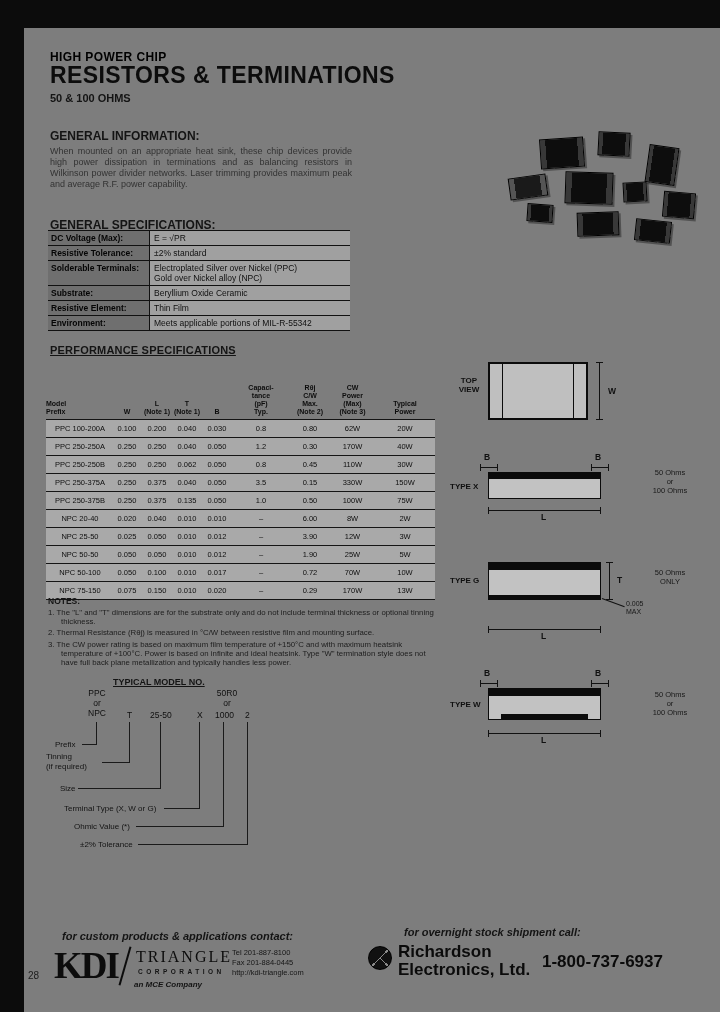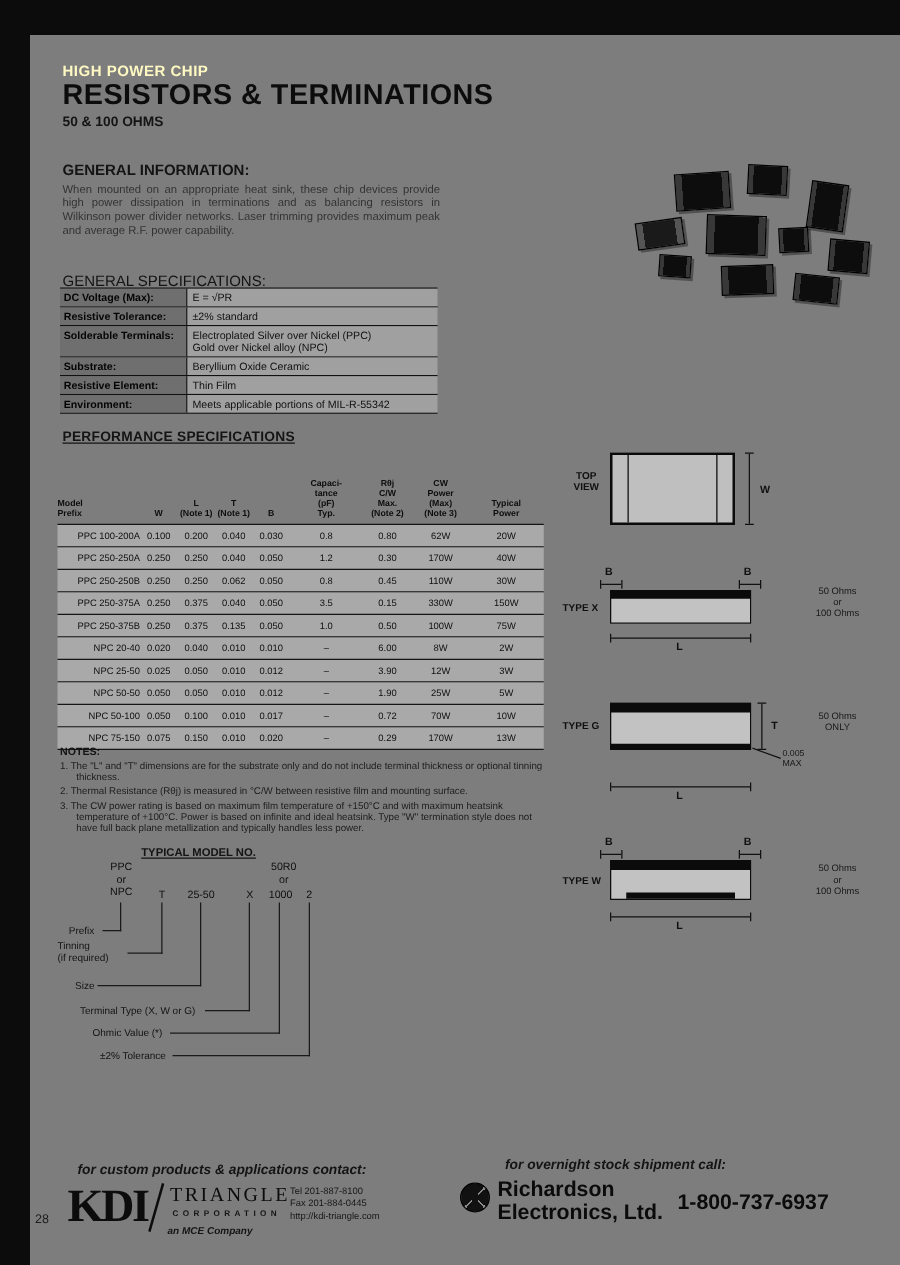--- a/index.html
+++ b/index.html
@@ -6,21 +6,21 @@
   html,body{background:#5a5a5a}
   body{font-family:"Liberation Sans",sans-serif}
   .page{position:relative;width:720px;height:1012px;background:#7d7d7d;overflow:hidden;color:#141414}
   .pre{white-space:pre-line}
 
   
   .top-bar{position:absolute;left:0;top:0;width:720px;height:28px;background:#0c0c0c}
   .left-bar{position:absolute;left:0;top:0;width:24px;height:1012px;background:#0c0c0c}
 
   
-  .kicker{position:absolute;left:50px;top:50px;font-size:12px;font-weight:700;letter-spacing:.4px;color:#fef9c3}
+  .kicker{position:absolute;left:50px;top:50px;font-size:12px;font-weight:700;letter-spacing:.4px;color:#000000}
   .title{position:absolute;left:50px;top:62px;font-size:23px;font-weight:800;letter-spacing:.4px;color:#0c0c0c}
   .series{position:absolute;left:458px;top:62px;font-size:23px;font-weight:800;letter-spacing:.2px;color:#0c0c0c}
   .subtitle{position:absolute;left:50px;top:92px;font-size:11px;font-weight:700}
 
   
   .gi-heading{position:absolute;left:50px;top:129px;font-size:12px;font-weight:700}
   .gi-body{position:absolute;left:50px;top:146px;width:302px;font-size:9px;line-height:11px;color:#333;text-align:justify}
 
   
   .chips{position:absolute;left:495px;top:116px;width:212px;height:152px}
@@ -30,38 +30,38 @@
   .ch3{left:152px;top:30px;width:30px;height:38px;transform:rotate(8deg)}
   .ch4{left:14px;top:60px;width:38px;height:22px;transform:rotate(-8deg);background:linear-gradient(90deg,#555 0 14%,#1a1a1a 14% 86%,#555 86%)}
   .ch5{left:70px;top:56px;width:48px;height:32px;transform:rotate(2deg)}
   .ch6{left:128px;top:66px;width:24px;height:20px;transform:rotate(-3deg)}
   .ch7{left:168px;top:76px;width:32px;height:26px;transform:rotate(5deg)}
   .ch8{left:32px;top:88px;width:26px;height:18px;transform:rotate(4deg)}
   .ch9{left:82px;top:96px;width:42px;height:24px;transform:rotate(-2deg)}
   .ch10{left:140px;top:104px;width:36px;height:22px;transform:rotate(6deg)}
 
   
-  .gs-heading{position:absolute;left:50px;top:218px;font-size:12px;font-weight:400}
+  .gs-heading{position:absolute;left:50px;top:218px;font-size:12px;font-weight:700}
   .gs-table{position:absolute;left:48px;top:230px;width:302px;border-top:1px solid #111;border-bottom:1px solid #111}
   .gs-row{display:flex;border-bottom:1px solid #111}
   .gs-row:last-child{border-bottom:none}
   .gs-label{width:102px;background:#6f6f6f;font-weight:700;font-size:8.5px;line-height:10px;padding:2px 3px;color:#050505;border-right:1px solid #111}
   .gs-value{flex:1;background:#a0a0a0;font-size:8.5px;padding:2px 4px;color:#101010}
   .gs-value div{line-height:10px}
 
   
   .perf-heading{position:absolute;left:50px;top:344px;font-size:11px;font-weight:700;text-decoration:underline;letter-spacing:.2px}
   .perf-table{position:absolute;left:46px;top:357px;width:389px}
   .perf-header{display:flex;align-items:flex-end;height:62px}
   .perf-hcell{font-size:7px;font-weight:700;line-height:8px;text-align:center;padding-bottom:3px;color:#0d0d0d}
   .perf-hcell.c0{text-align:left}
   .perf-body{border-top:1px solid #141414}
   .perf-row{display:flex;background:#a9a9a9;border-bottom:1px solid #151515;height:18px;align-items:center}
   .perf-cell{font-size:7.5px;text-align:center;color:#0e0e0e}
-  .perf-cell.c0{text-align:right;padding-left:2px}
+  .perf-cell.c0{text-align:center;padding-left:2px}
   .c0{width:66px}.c1{width:30px}.c2{width:30px}.c3{width:30px}.c4{width:30px}
   .c5{width:58px}.c6{width:40px}.c7{width:45px}.c8{width:60px}
 
   
   .diag{position:absolute}
   .diag-top{left:450px;top:358px;width:262px;height:70px}
   .diag-x{left:450px;top:452px;width:262px;height:78px}
   .diag-g{left:450px;top:542px;width:262px;height:102px}
   .diag-w{left:450px;top:668px;width:262px;height:92px}
   .dlabel{position:absolute;font-size:8px;font-weight:600;color:#101010}

